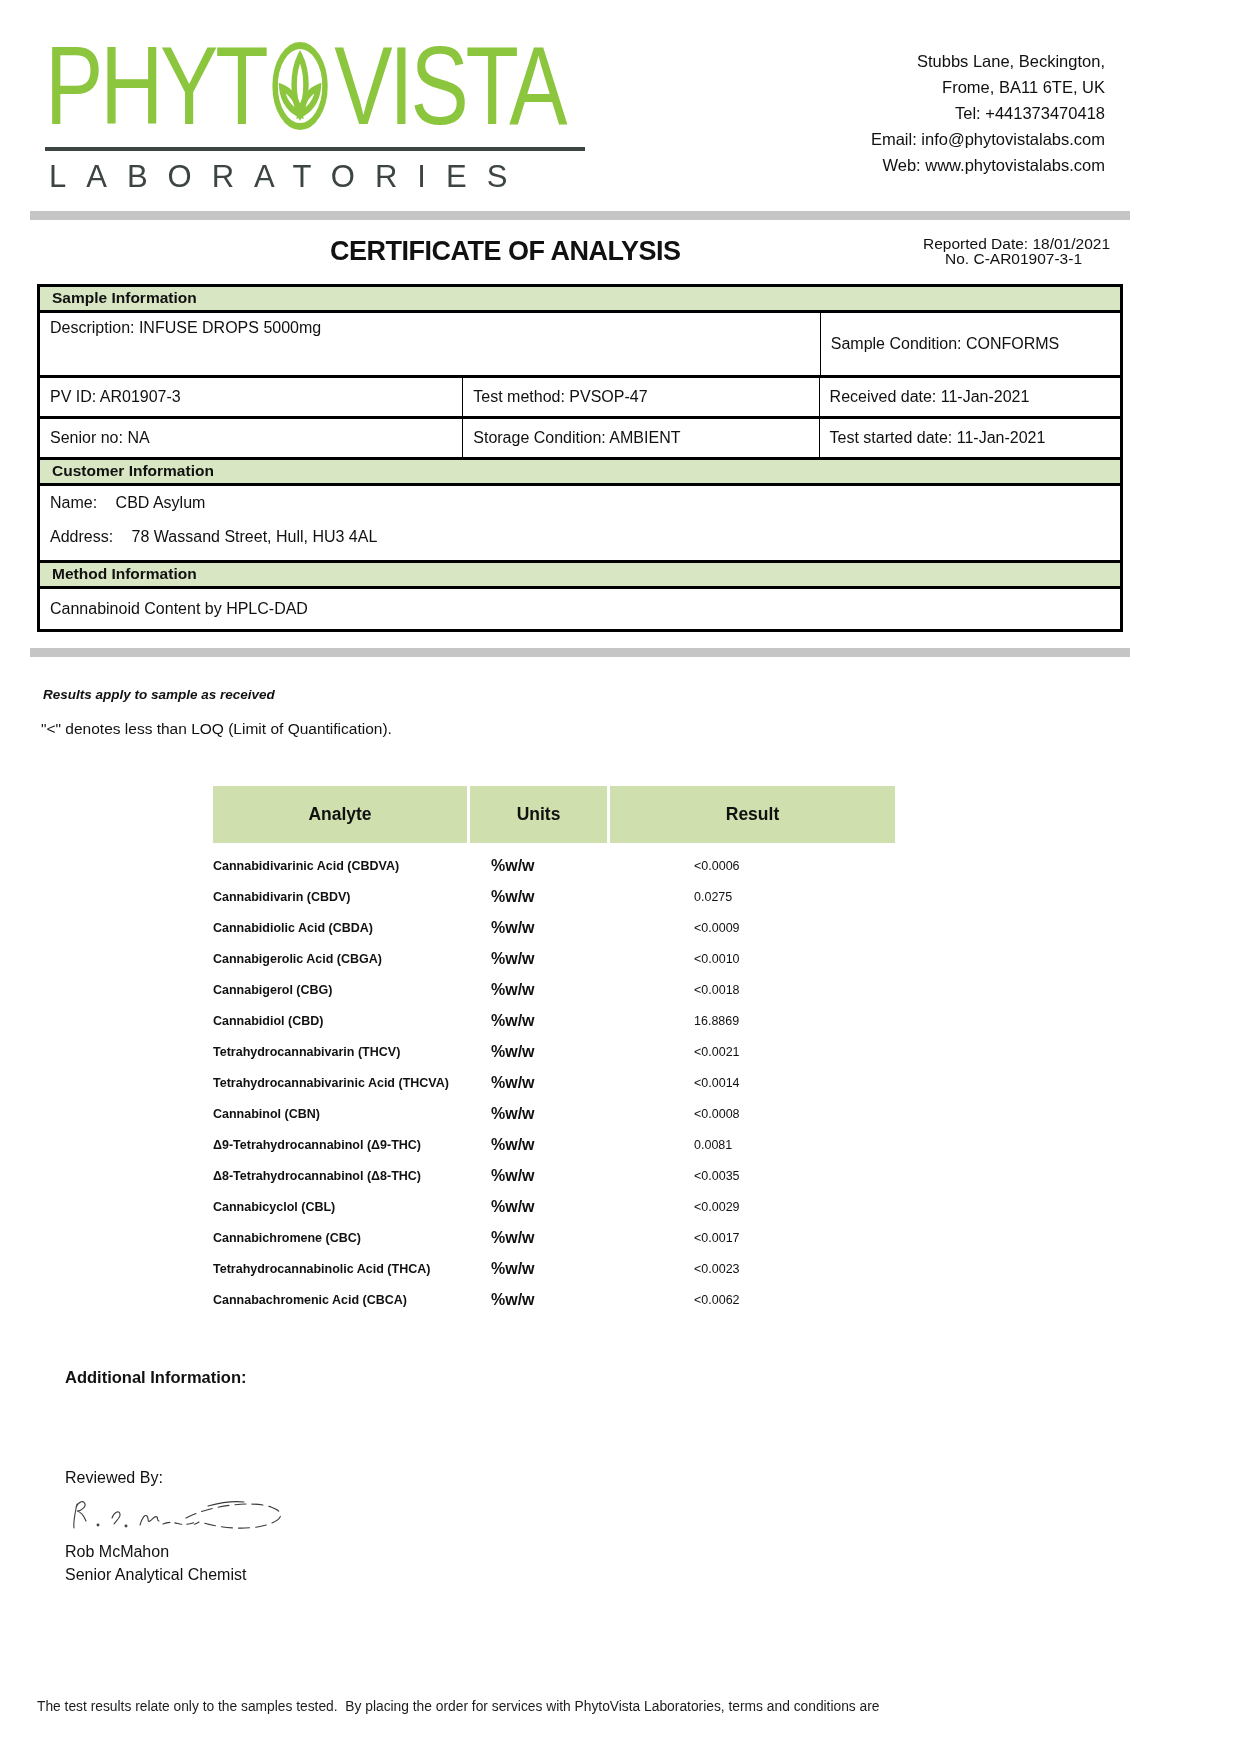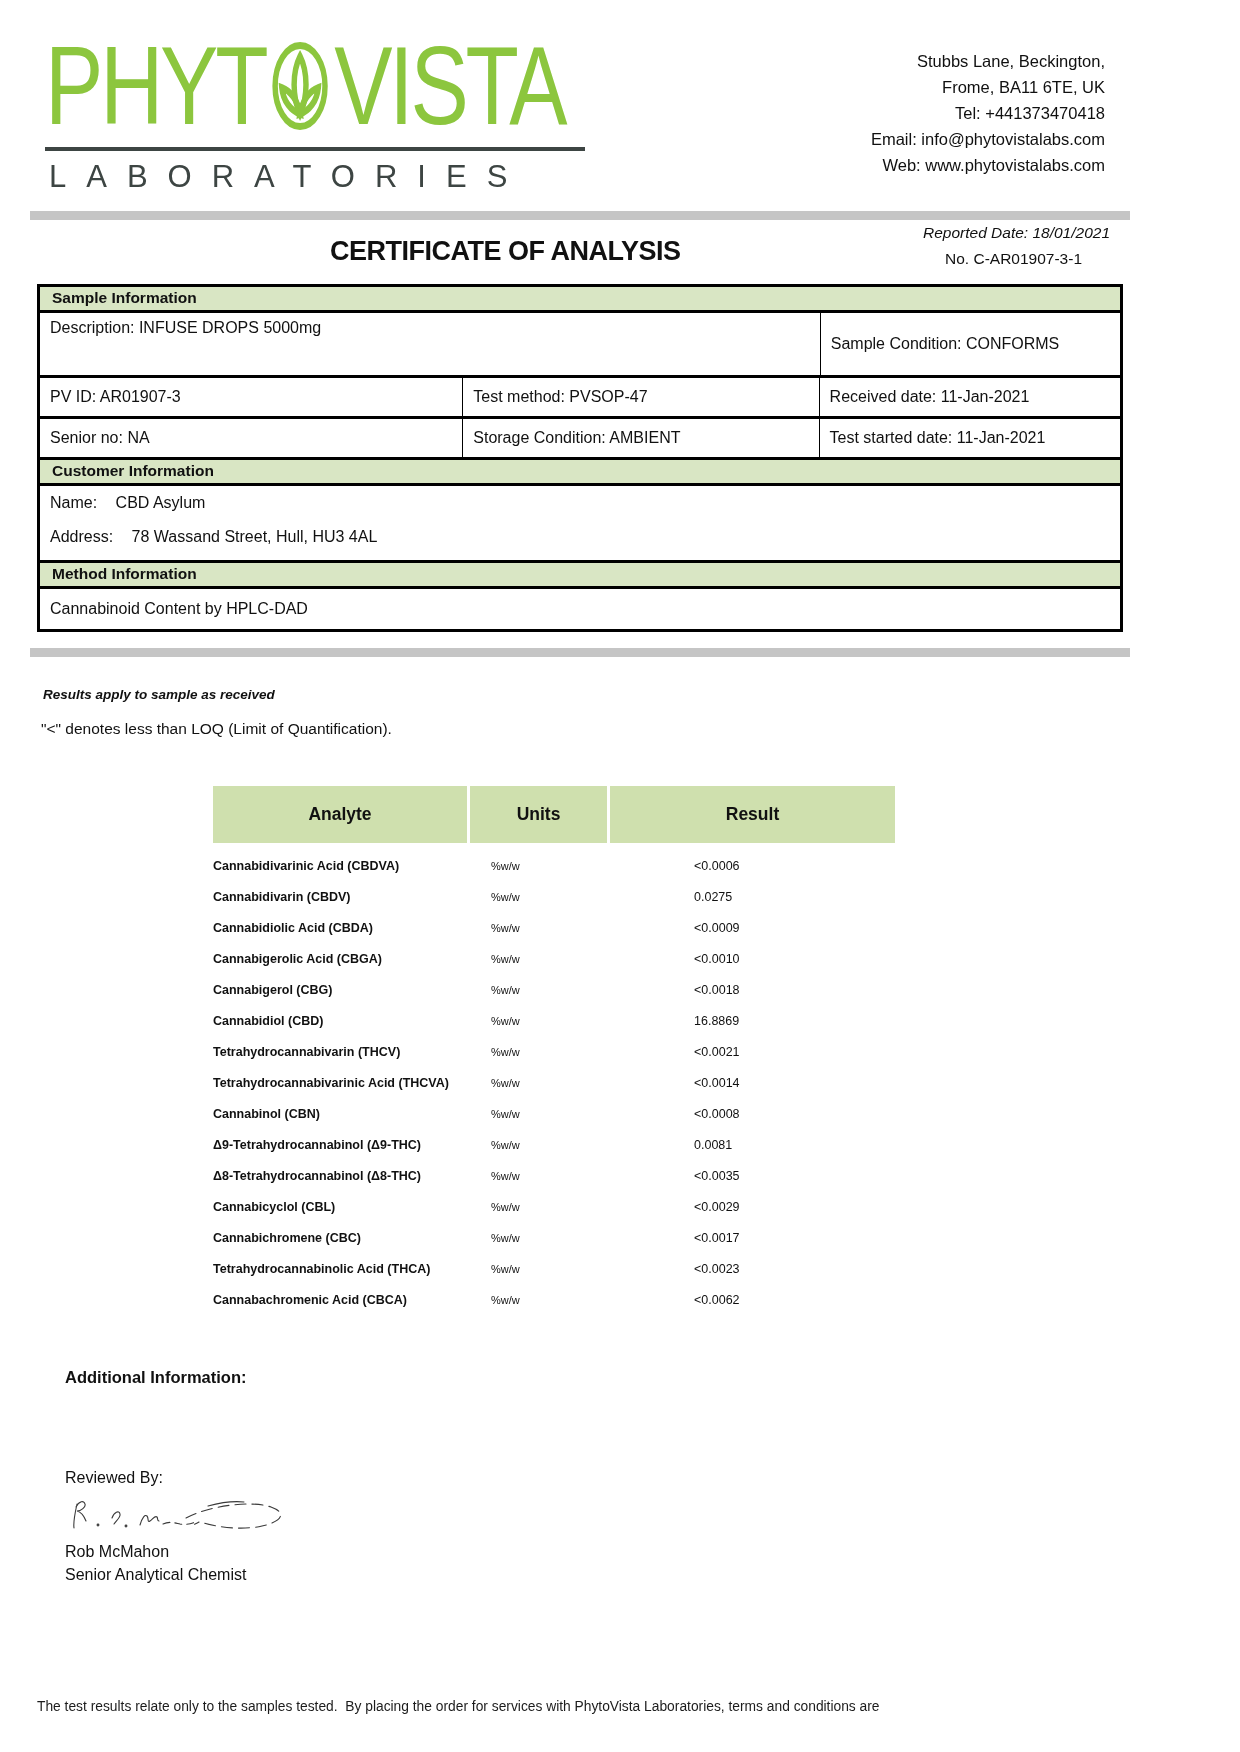--- a/index.html
+++ b/index.html
@@ -24,21 +24,21 @@
     white-space:nowrap; padding-left:4px;
   }
   .address { text-align:right; font-size:16.5px; line-height:26px; color:#101010; padding-top:12px; }
 
   
   .gray-bar { height:9px; background:#c5c5c5; margin:16px 30px 0 30px; }
   .gray-bar-2 { margin-top:16px; }
 
   
   .title-row { position:relative; height:58px; margin:0 50px 0 37px; }
-  .reported-date { position:absolute; right:0; top:4px; font-size:15.5px;font-style:italic; }
+  .reported-date { position:absolute; right:0; top:15px; font-size:15.5px; }
   .report-no { position:absolute; right:28px; top:30px; font-size:15.5px; }
   .coa-title { position:absolute; left:293px; top:16px; font-size:27px; font-weight:bold; letter-spacing:-0.5px; }
 
   
   .info { margin:6px 37px 0 37px; }
   .sec-bar {
     border:3px solid #000; margin-top:-3px; background:#d9e6c4;
     font-weight:bold; font-size:15.5px; padding:2px 0 3px 12px;
   }
   .sec-bar:first-child { margin-top:0; }
@@ -63,21 +63,21 @@
   
   .res-table { margin:46px 0 0 213px; width:676px; }
   .res-head { display:grid; grid-template-columns:254px 137px 285px; gap:3px;margin-top:48px; }
   .res-head > div {
     background:#cfe0ae; height:57px; display:flex; align-items:center; justify-content:center;
     font-weight:bold; font-size:17.5px;
   }
   .res-row { display:grid; grid-template-columns:254px 137px 285px; height:31px; align-items:center; }
   .res-body { margin-top:8px; }
   .c-analyte { font-weight:bold; font-size:12.5px; }
-  .c-units { font-weight:normal; font-size:11px; padding-left:24px; }
+  .c-units { font-weight:bold; font-size:16px; padding-left:24px; }
   .c-result { font-size:12.5px; padding-left:90px; }
 
   
   .additional { margin:52px 0 0 65px; font-size:16.5px; font-weight:bold; }
   .reviewed { margin:82px 0 0 65px; font-size:16px; }
   .sig { display:block; margin:4px 0 0 66px; }
   .sig-name { margin:2px 0 0 65px; font-size:16px; }
   .sig-title { margin:5px 0 0 65px; font-size:16px; }
 
   .footer { position:absolute; left:37px; right:37px; top:1652px; font-size:13.8px; line-height:1.6; color:#1c1c1c; white-space:pre-wrap; }

